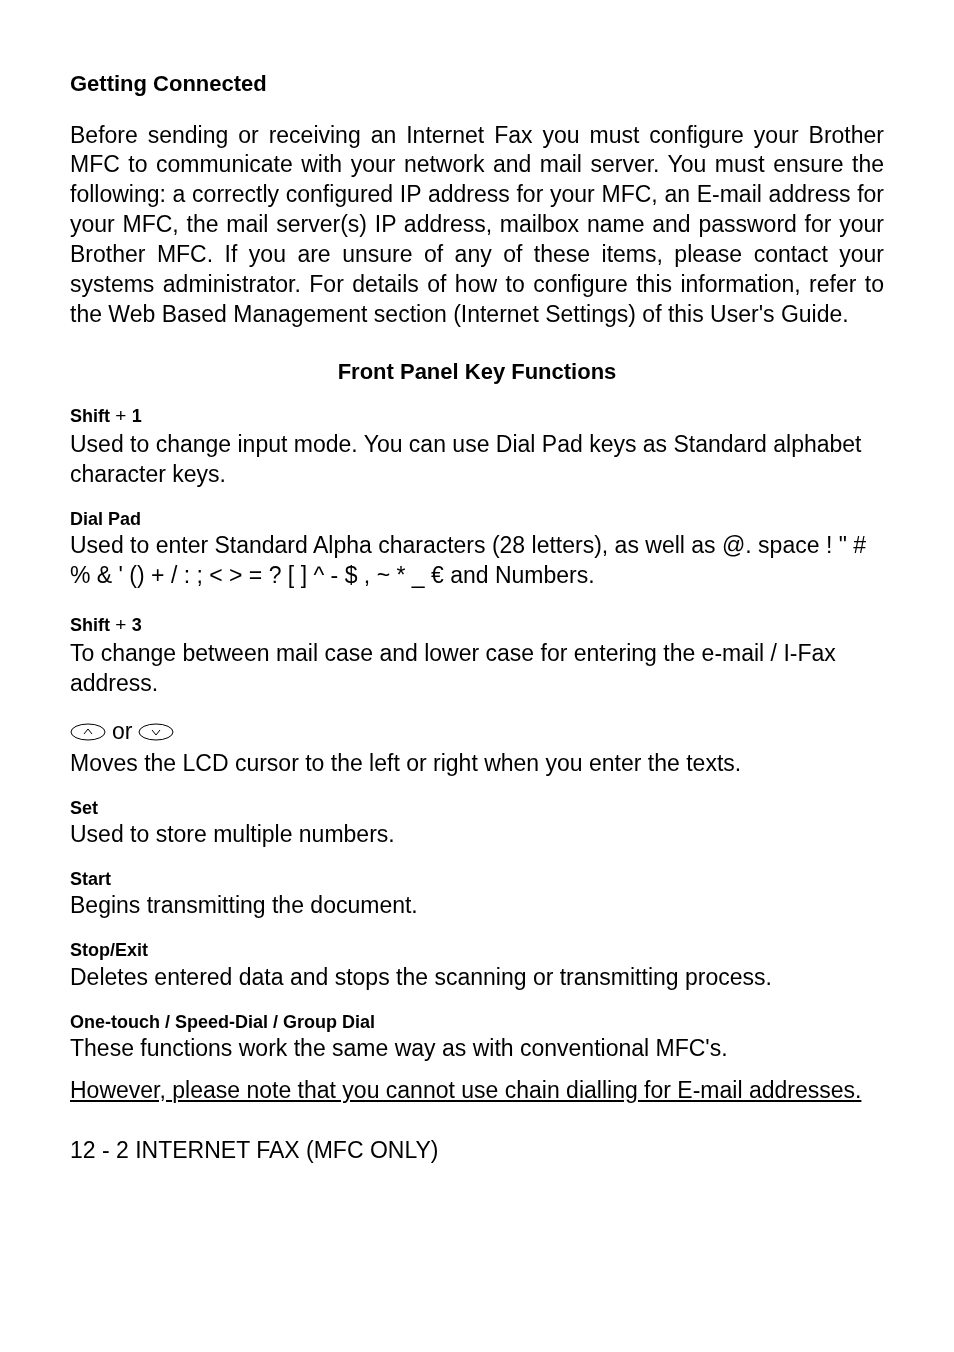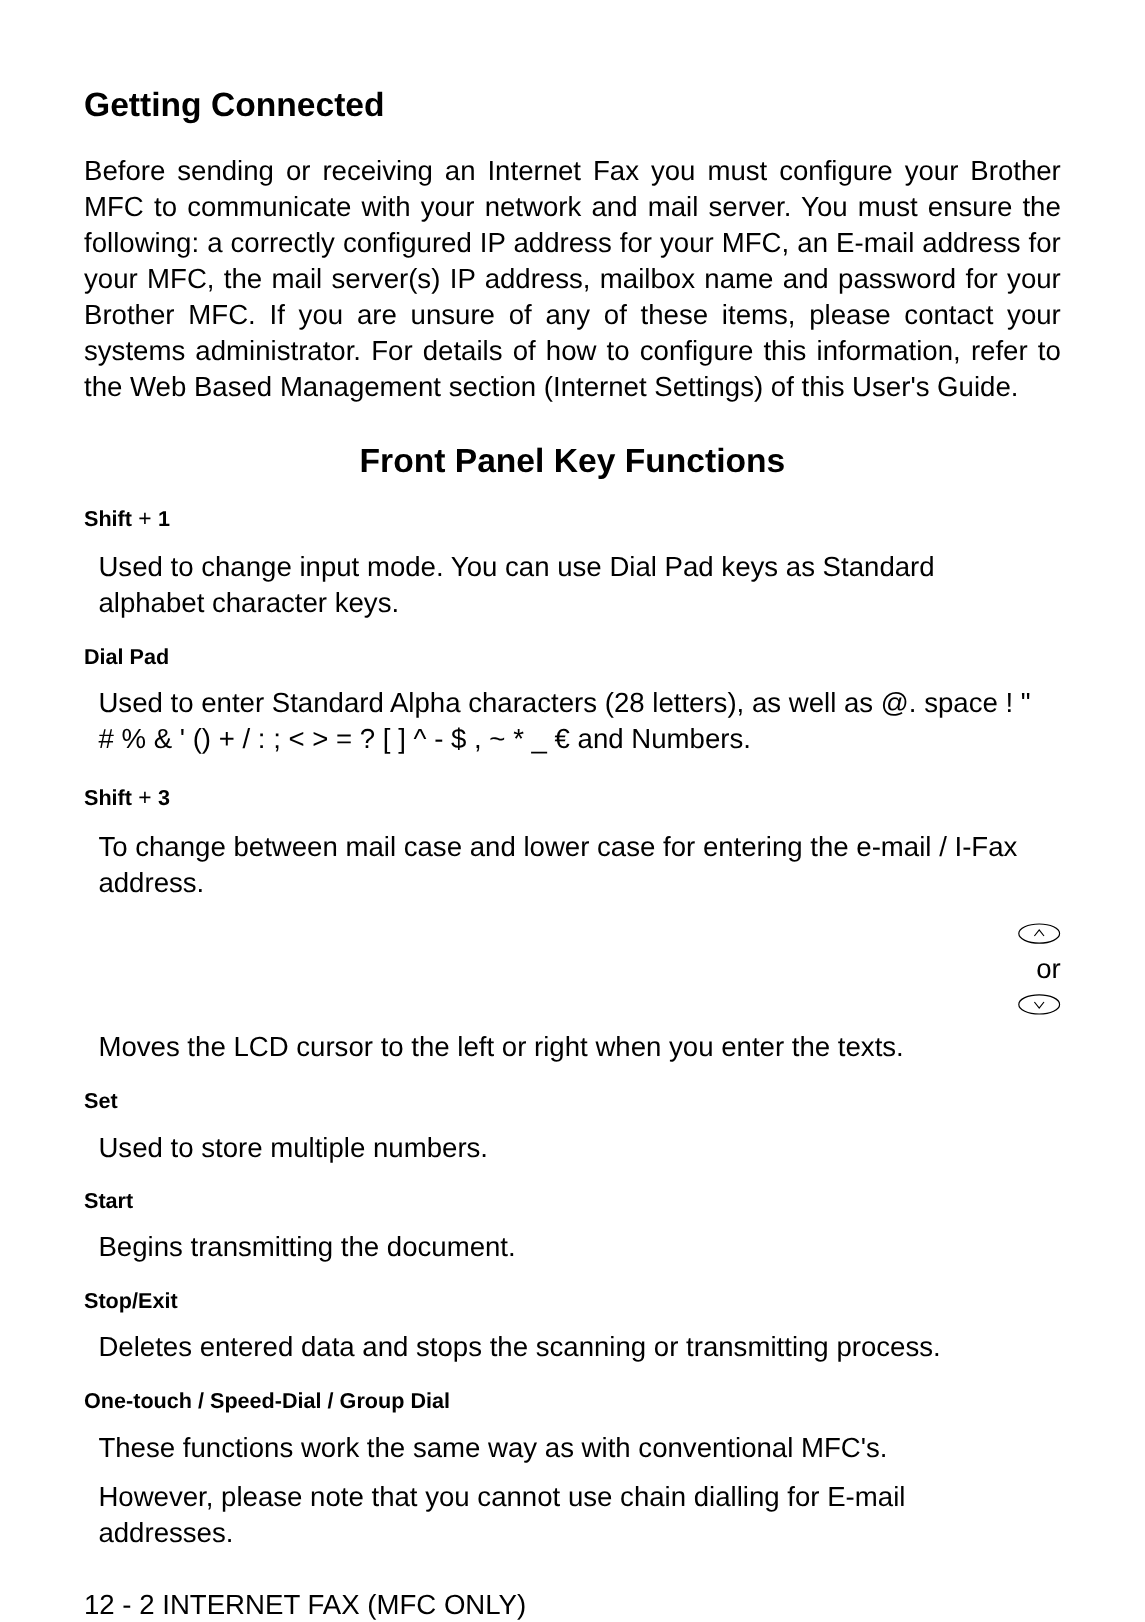--- a/index.html
+++ b/index.html
@@ -7,21 +7,21 @@
     margin: 0;
     padding: 70px 70px 50px 70px;
     background: #ffffff;
     color: #000000;
     font-size: 23px;
     line-height: 1.3;
     width: 954px;
     box-sizing: border-box;
   }
   h2 {
-    font-size: 28px;
+    font-size: 22px;
     font-weight: bold;
     margin: 0 0 22px 0;
   }
   h2.sub {
     margin-top: 28px;
     margin-bottom: 14px;
     text-align: center;
   }
   p {
     margin: 0 0 14px 0;
@@ -32,33 +32,32 @@
   }
   .key-heading {
     font-weight: bold;
     font-size: 18px;
   }
   .key-plus {
     font-weight: normal;
     font-size: 19px;
   }
   .desc {
-    margin: 12px;
+    margin: 0;
     text-align: left;
   }
   .arrow-svg {
     display: inline-block;
     vertical-align: middle;
   }
   .arrow-line {
     display: flex;
-    align-items: flex-end;
+    align-items: center;
     gap: 6px;
     margin-bottom: 2px;
-    flex-direction: column;
   }
   .footer {
     margin-top: 30px;
     font-size: 23px;
   }
   .euro {
     font-weight: normal;
   }
 </style>
 </head>
@@ -115,19 +114,19 @@
 </div>
 
 <div class="section">
   <div class="key-heading">Stop/Exit</div>
   <p class="desc">Deletes entered data and stops the scanning or transmitting process.</p>
 </div>
 
 <div class="section">
   <div class="key-heading">One-touch / Speed-Dial / Group Dial</div>
   <p class="desc">These functions work the same way as with conventional MFC's.</p>
-  <p class="desc" style="margin-top:12px;">However, please note that you cannot use chain dialling for E-mail addresses.</p>
+  <p class="desc" style="margin-top:12px;text-decoration:underline;">However, please note that you cannot use chain dialling for E-mail addresses.</p>
 </div>
 
 <div class="section">
 </div>
 
 <div class="footer">12 - 2 INTERNET FAX (MFC ONLY)</div>
 
 </body></html>

